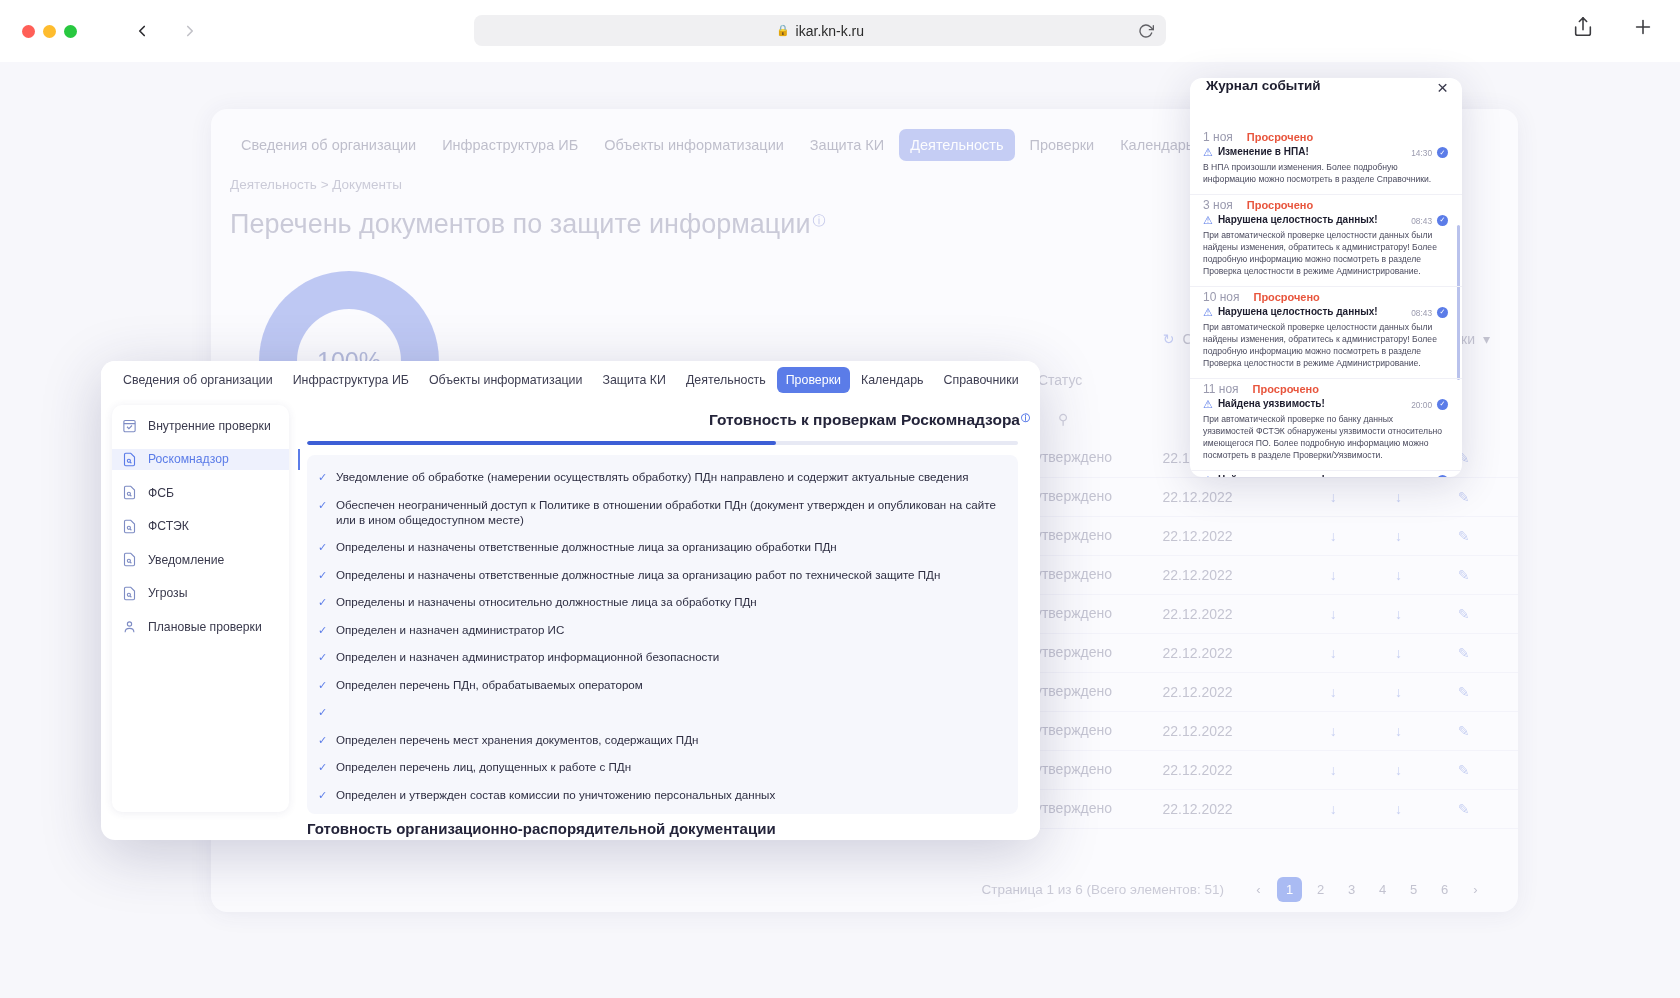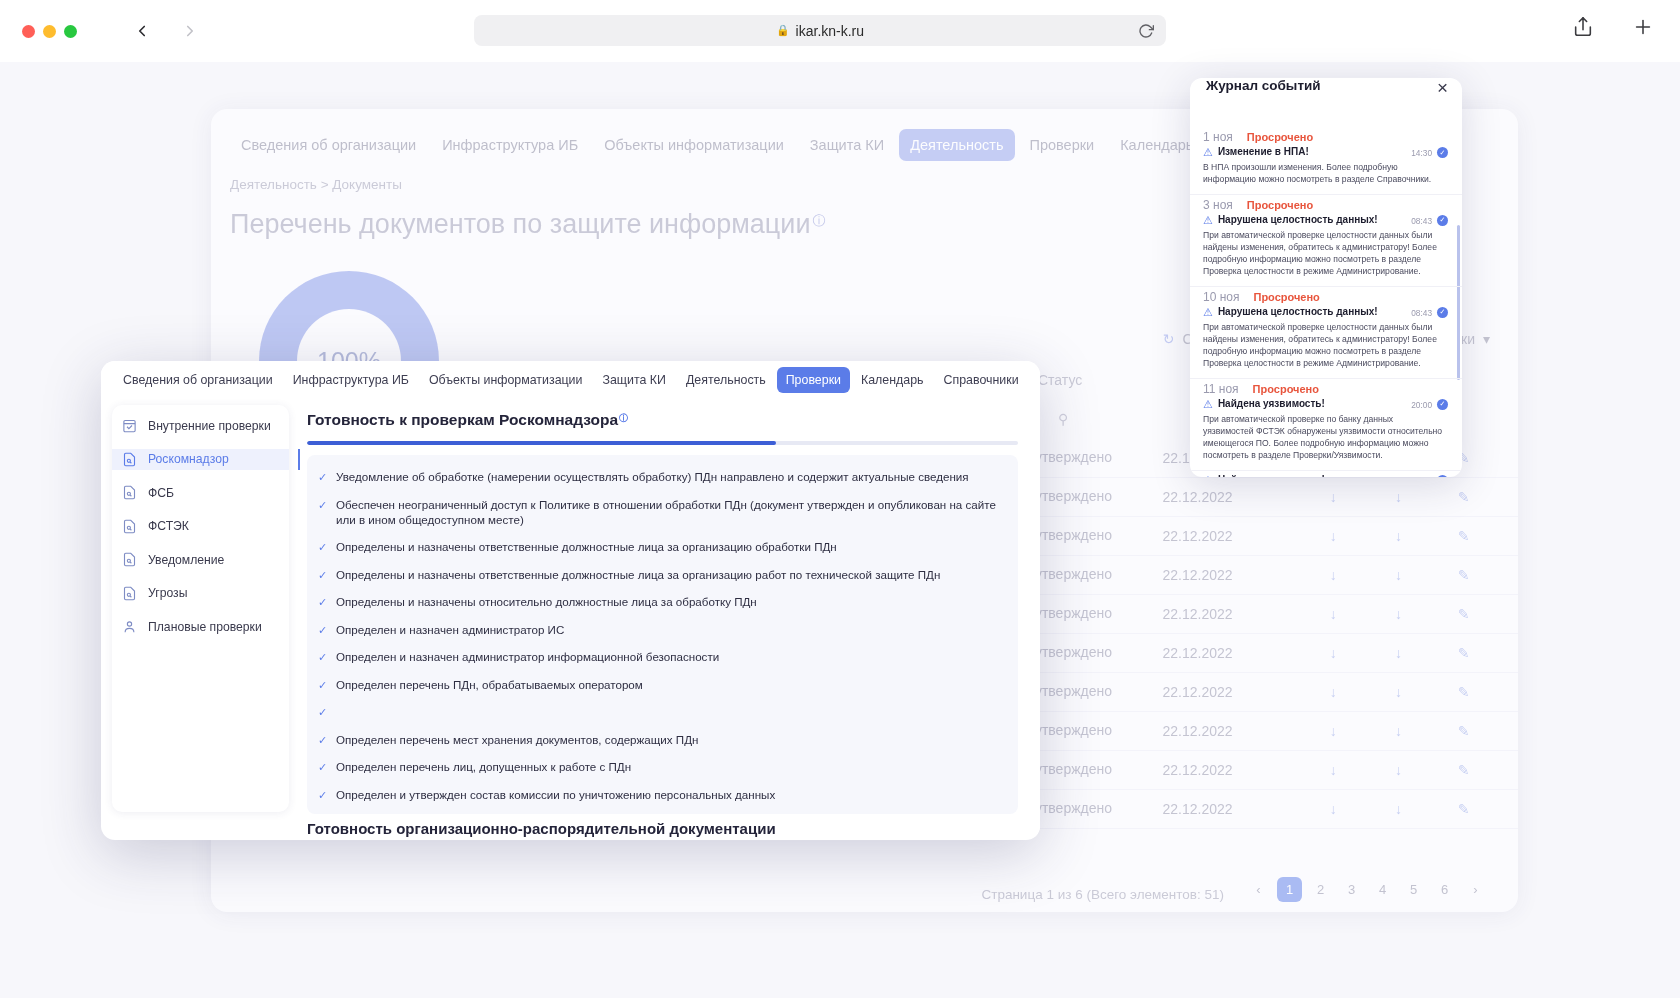--- a/index.html
+++ b/index.html
@@ -116,21 +116,21 @@
     display: flex; align-items: center; height: 39px; padding: 0 22px;
     font-size: 14px; color: #8e8ea6; border-bottom: 1px solid rgba(230,230,242,0.7);
   }
   .bg-row .c-name { width: 560px; }
   .bg-row .c-status { width: 300px; line-height: 1.25; }
   .bg-row .c-date { width: 170px; color: #8e8ea6; }
   .bg-row .c-ic { width: 80px; text-align: center; color: #93a4e6; }
 
   .bg-pagination {
     position: absolute; left: 0; right: 0; bottom: 10px;
-    display: flex; align-items: flex-end; justify-content: flex-end;
+    display: flex; align-items: center; justify-content: flex-end;
     gap: 6px; padding-right: 30px; opacity: 0.5;
   }
   .bg-page-info { font-size: 13.5px; color: #9a9ab0; margin-right: 16px; }
   .pg-btn {
     width: 25px; height: 25px; border-radius: 6px; display: flex;
     align-items: center; justify-content: center; font-size: 13px; color: #8a8aa2;
     cursor: pointer; background: transparent;
   }
   .pg-btn.active { background: #5b7ce8; color: #fff; }
 
@@ -168,21 +168,21 @@
   .m-side-item.active::after {
     content: ""; position: absolute; right: -11px; top: 0; width: 2px; height: 21px;
     background: #5b7ce8;
   }
   .m-side-ic { width: 15px; height: 15px; flex: 0 0 15px; color: #7e8cc4; }
   .m-side-item.active .m-side-ic { color: #5b7ce8; }
 
   .m-content { flex: 1; padding: 6px 10px 0 18px; overflow: hidden; position: relative; }
   .m-heading {
     font-size: 15.5px; font-weight: 700; color: #24243a; margin-top: 6px; margin-bottom: 12px;
-    display: flex; align-items: flex-start;
+    display: flex; align-items: flex-start; justify-content: flex-end;
   }
   .m-heading .info-sup { font-size: 9px; color: #5b7ce8; margin-left: 1px; margin-top: 1px; }
 
   .progress-track {
     height: 4px; background: #e7e9f4; border-radius: 2px; width: 711px; margin-bottom: 10px;
     position: relative; overflow: hidden;
   }
   .progress-fill { height: 100%; background: #3d5fd6; border-radius: 2px; }
 
   .m-percent { font-size: 22px; font-weight: 700; color: #3d5fd6; margin-bottom: 10px; }

